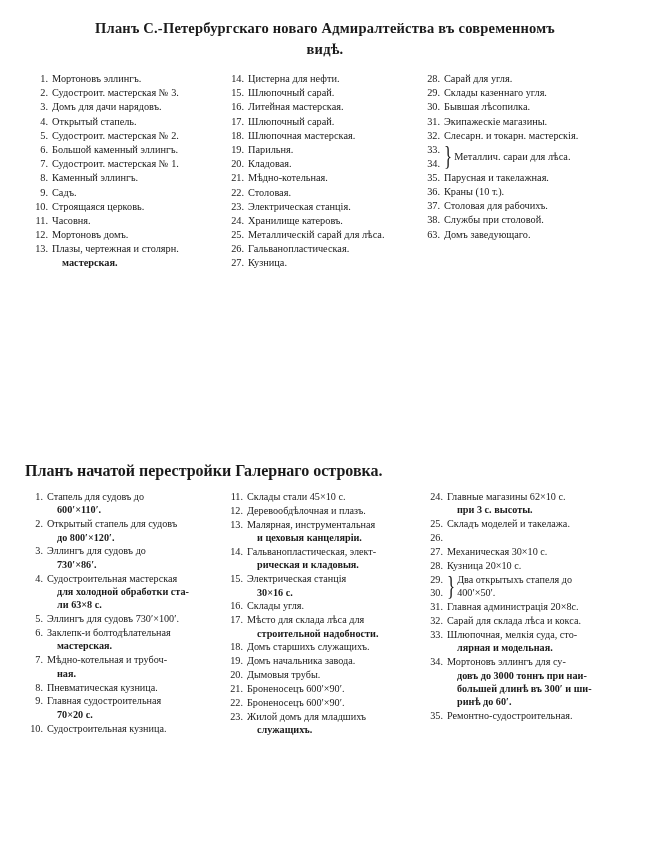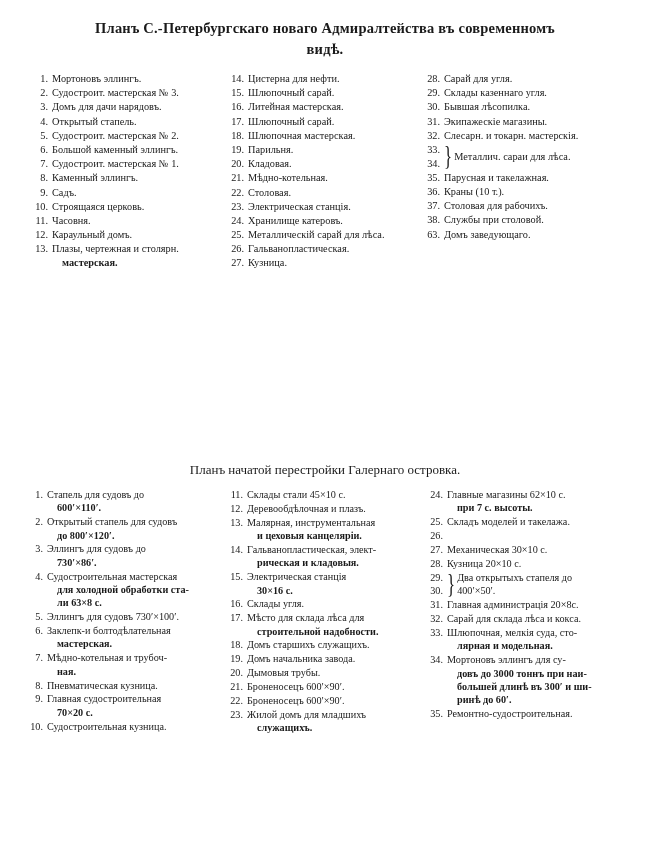--- a/index.html
+++ b/index.html
@@ -43,23 +43,22 @@
     font-size: 14.5px;
     letter-spacing: 0.2px;
     line-height: 1.45;
     margin: 0 auto;
     width: 560px;
   }
   .title .line2 {
     display: block;
   }
   .title-2 {
-    text-align: center;
-    font-weight: normal;
-    font-size: 13px;
+    font-weight: bold;
+    font-size: 16px;
     margin: 0 auto 10px auto;
     width: 600px;
   }
 
   .cols {
     display: flex;
     margin: 12px auto 0 auto;
     width: 590px;
     gap: 0px;
   }
@@ -182,21 +181,21 @@
         <div class="item">
             <span class="num">10.</span>
             <span class="txt">Строящаяся церковь.</span>
           </div>
         <div class="item">
             <span class="num">11.</span>
             <span class="txt">Часовня.</span>
           </div>
         <div class="item">
             <span class="num">12.</span>
-            <span class="txt">Караульный домъ.</span>
+            <span class="txt">Мортоновъ домъ.</span>
           </div>
         <div class="item">
             <span class="num">13.</span>
             <span class="txt"><span>Плазы, чертежная и столярн.</span><span class="cont">мастерская.</span></span>
           </div>
       </div>
 
       <div class="col col-2">
         <div class="item">
             <span class="num">14.</span>
@@ -412,21 +411,21 @@
           </div>
         <div class="item">
             <span class="num">23.</span>
             <span class="txt"><span>Жилой домъ для младшихъ</span><span class="cont">служащихъ.</span></span>
           </div>
       </div>
 
       <div class="col c3">
         <div class="item">
             <span class="num">24.</span>
-            <span class="txt"><span>Главные магазины 62×10 с.</span><span class="cont">при 7 с. высоты.</span></span>
+            <span class="txt"><span>Главные магазины 62×10 с.</span><span class="cont">при 3 с. высоты.</span></span>
           </div>
         <div class="item">
             <span class="num">25.</span>
             <span class="txt">Складъ моделей и такелажа.</span>
           </div>
         <div class="item">
             <span class="num">26.</span>
           </div>
         <div class="item">
             <span class="num">27.</span>

